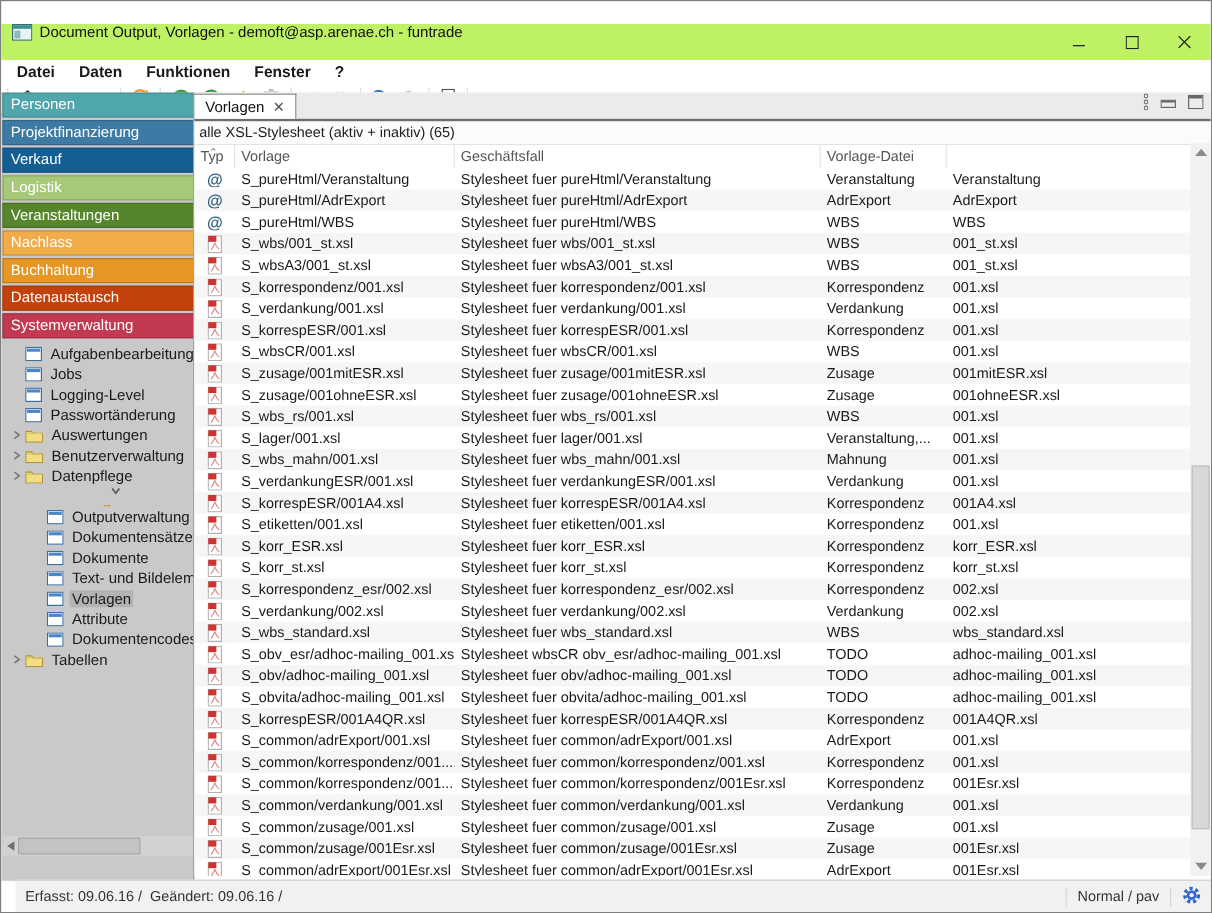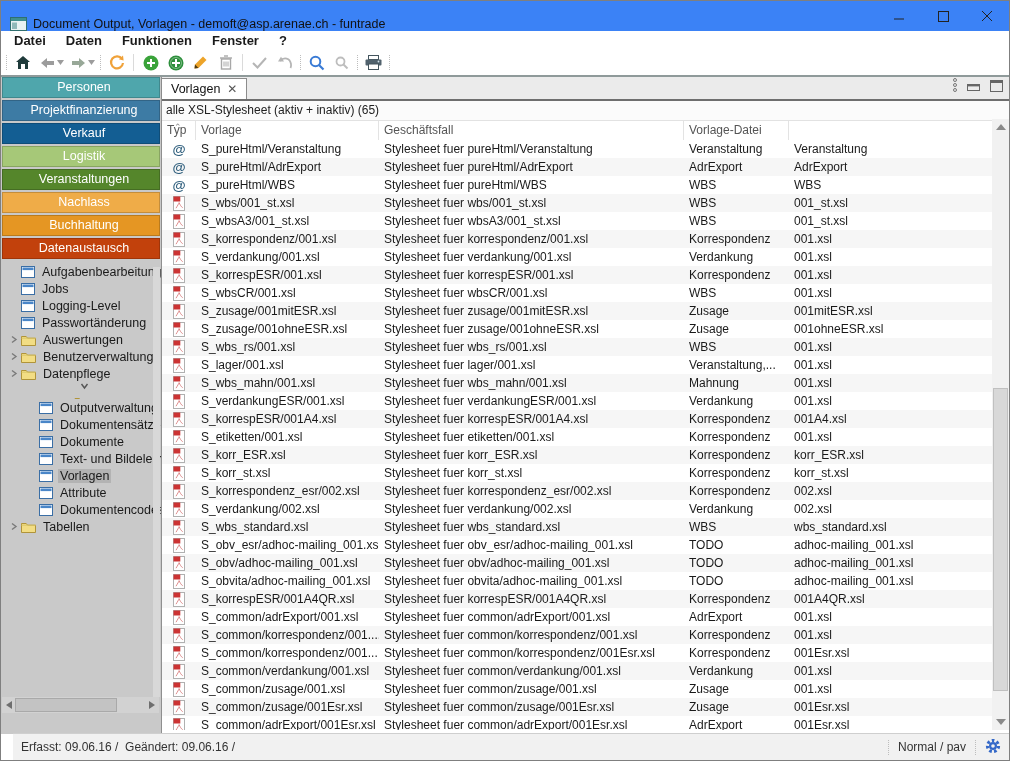--- a/index.html
+++ b/index.html
@@ -1,36 +1,36 @@
 <!DOCTYPE html>
 <html><head>
 <meta charset="utf-8">
 <style>
   html,body{margin:0;padding:0;background:#9a9a9a;font-family:"Liberation Sans",sans-serif;}
   .window{position:relative;width:1010px;height:761px;background:#fff;border:1px solid #7f7f7f;box-sizing:border-box;overflow:hidden;}
   
-  .titlebar{height:30px;display:flex;align-items:flex-end;background:#3b82f6;}
+  .titlebar{height:30px;display:flex;align-items:flex-start;background:#bef264;margin-top:19px;}
   .appicon{margin:0 6px 0 9px;display:flex;}
   .title-text{font-size:12.5px;color:#111;}
   .wincontrols{margin-left:auto;display:flex;height:100%;}
   .winbtn{width:44px;height:100%;display:flex;align-items:center;justify-content:center;}
   
   .menubar{height:19px;display:flex;align-items:center;background:#fff;padding-left:3px;}
   .menu-item{font-size:13px;color:#1a1a1a;padding:0 10px;line-height:19px;font-weight:bold;}
   
   .toolbar{height:25px;display:flex;align-items:center;background:#fff;padding-left:2px;}
   .tb{width:25px;height:22px;display:flex;align-items:center;justify-content:center;}
   .vsep{width:0;border-left:1px dotted #bdbdbd;height:15px;margin:0 3px;}
   .ssep{width:0;border-left:1px solid #dadada;height:17px;margin:0 4px;}
   .caret{display:flex;margin-left:-3px;margin-right:2px;}
   .content-line{height:2px;background:#8f9a9a;}
   
   .content{position:absolute;top:76px;left:0;right:0;bottom:26px;}
   
-  .sidebar{position:absolute;left:0;top:0;width:160px;height:100%;background:#c9c9c9;overflow:hidden;text-align:center;}
+  .sidebar{position:absolute;left:0;top:0;width:184px;height:100%;background:#c9c9c9;overflow:hidden;}
   .cat{height:19px;line-height:19px;margin:0 1px 2px 1px;padding-left:6px;color:#fff;font-size:12.5px;border:1px solid rgba(0,0,0,0.18);}
   .tree{margin-top:4px;}
   .titem{height:17px;display:flex;align-items:center;font-size:12.5px;color:#1a1a1a;white-space:nowrap;overflow:hidden;}
   .tchev{width:14px;display:flex;justify-content:center;flex:0 0 14px;}
   .ticon{margin-right:5px;display:flex;flex:0 0 auto;}
   .tlabel{padding:0 2px;}
   .tlabel.sel{background:#b3b3b3;}
   .tree-vscroll{position:absolute;right:1px;top:190px;width:7px;height:430px;background:#d8d8d8;}
   .tree-hscroll{position:absolute;left:1px;right:2px;bottom:21px;height:16px;background:#d2d2d2;display:flex;align-items:center;}
   .harrow{width:14px;height:16px;display:flex;align-items:center;justify-content:center;flex:0 0 14px;}
@@ -211,20 +211,21 @@
     <div class="sidebar">
       <div id="cats">
           <div class="cat" style="background: rgb(79, 166, 172);">Personen</div>
           <div class="cat" style="background: rgb(61, 123, 164);">Projektfinanzierung</div>
           <div class="cat" style="background: rgb(19, 94, 147);">Verkauf</div>
           <div class="cat" style="background: rgb(166, 200, 120);">Logistik</div>
           <div class="cat" style="background: rgb(85, 134, 43);">Veranstaltungen</div>
           <div class="cat" style="background: rgb(239, 172, 72);">Nachlass</div>
           <div class="cat" style="background: rgb(229, 150, 35);">Buchhaltung</div>
           <div class="cat" style="background: #c2410c;">Datenaustausch</div>
+          <div class="cat" style="background: rgb(193, 58, 81);">Systemverwaltung</div>
         </div>
       <div class="tree" id="tree">
           <div class="titem" style="padding-left: 6px;">
     <span class="tchev"></span>
     <span class="ticon">
               <svg width="14" height="12" viewBox="0 0 14 12">
                 <rect x="0.5" y="0.5" width="13" height="11" fill="#fff" stroke="#3a6ea5"></rect>
                 <rect x="1.5" y="1.5" width="11" height="2.6" fill="#4a86c8"></rect>
               </svg>
             </span>
@@ -720,21 +721,21 @@
   </div>
           <div class="trow">
     <span class="cell c-typ">
               <svg width="12" height="15" viewBox="0 0 12 15">
                 <rect x="0.5" y="0.5" width="11" height="14" fill="#fff" stroke="#b0b0b0"></rect>
                 <rect x="0.5" y="0.5" width="6.8" height="5" fill="#cc3333"></rect>
                 <path d="M3 12.2 C4.6 9.6 5.6 7.8 6.1 6.6 C6.9 8.7 8.2 10.8 9.7 11.7" stroke="#dd8a8a" stroke-width="1" fill="none"></path>
               </svg>
             </span>
     <span class="cell">S_obv_esr/adhoc-mailing_001.xsl</span>
-    <span class="cell">Stylesheet fuer obv_esr/adhoc-mailing_001.xsl</span>
+    <span class="cell">Stylesheet wbsCR obv_esr/adhoc-mailing_001.xsl</span>
     <span class="cell">TODO</span>
     <span class="cell">adhoc-mailing_001.xsl</span>
   </div>
           <div class="trow">
     <span class="cell c-typ">
               <svg width="12" height="15" viewBox="0 0 12 15">
                 <rect x="0.5" y="0.5" width="11" height="14" fill="#fff" stroke="#b0b0b0"></rect>
                 <rect x="0.5" y="0.5" width="6.8" height="5" fill="#cc3333"></rect>
                 <path d="M3 12.2 C4.6 9.6 5.6 7.8 6.1 6.6 C6.9 8.7 8.2 10.8 9.7 11.7" stroke="#dd8a8a" stroke-width="1" fill="none"></path>
               </svg>

